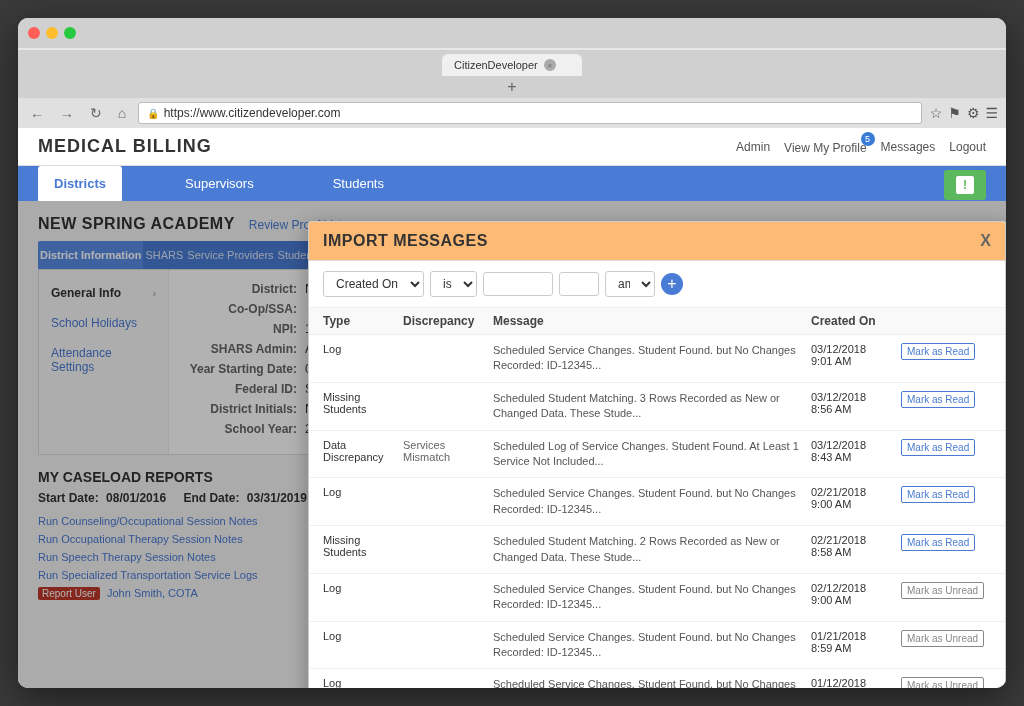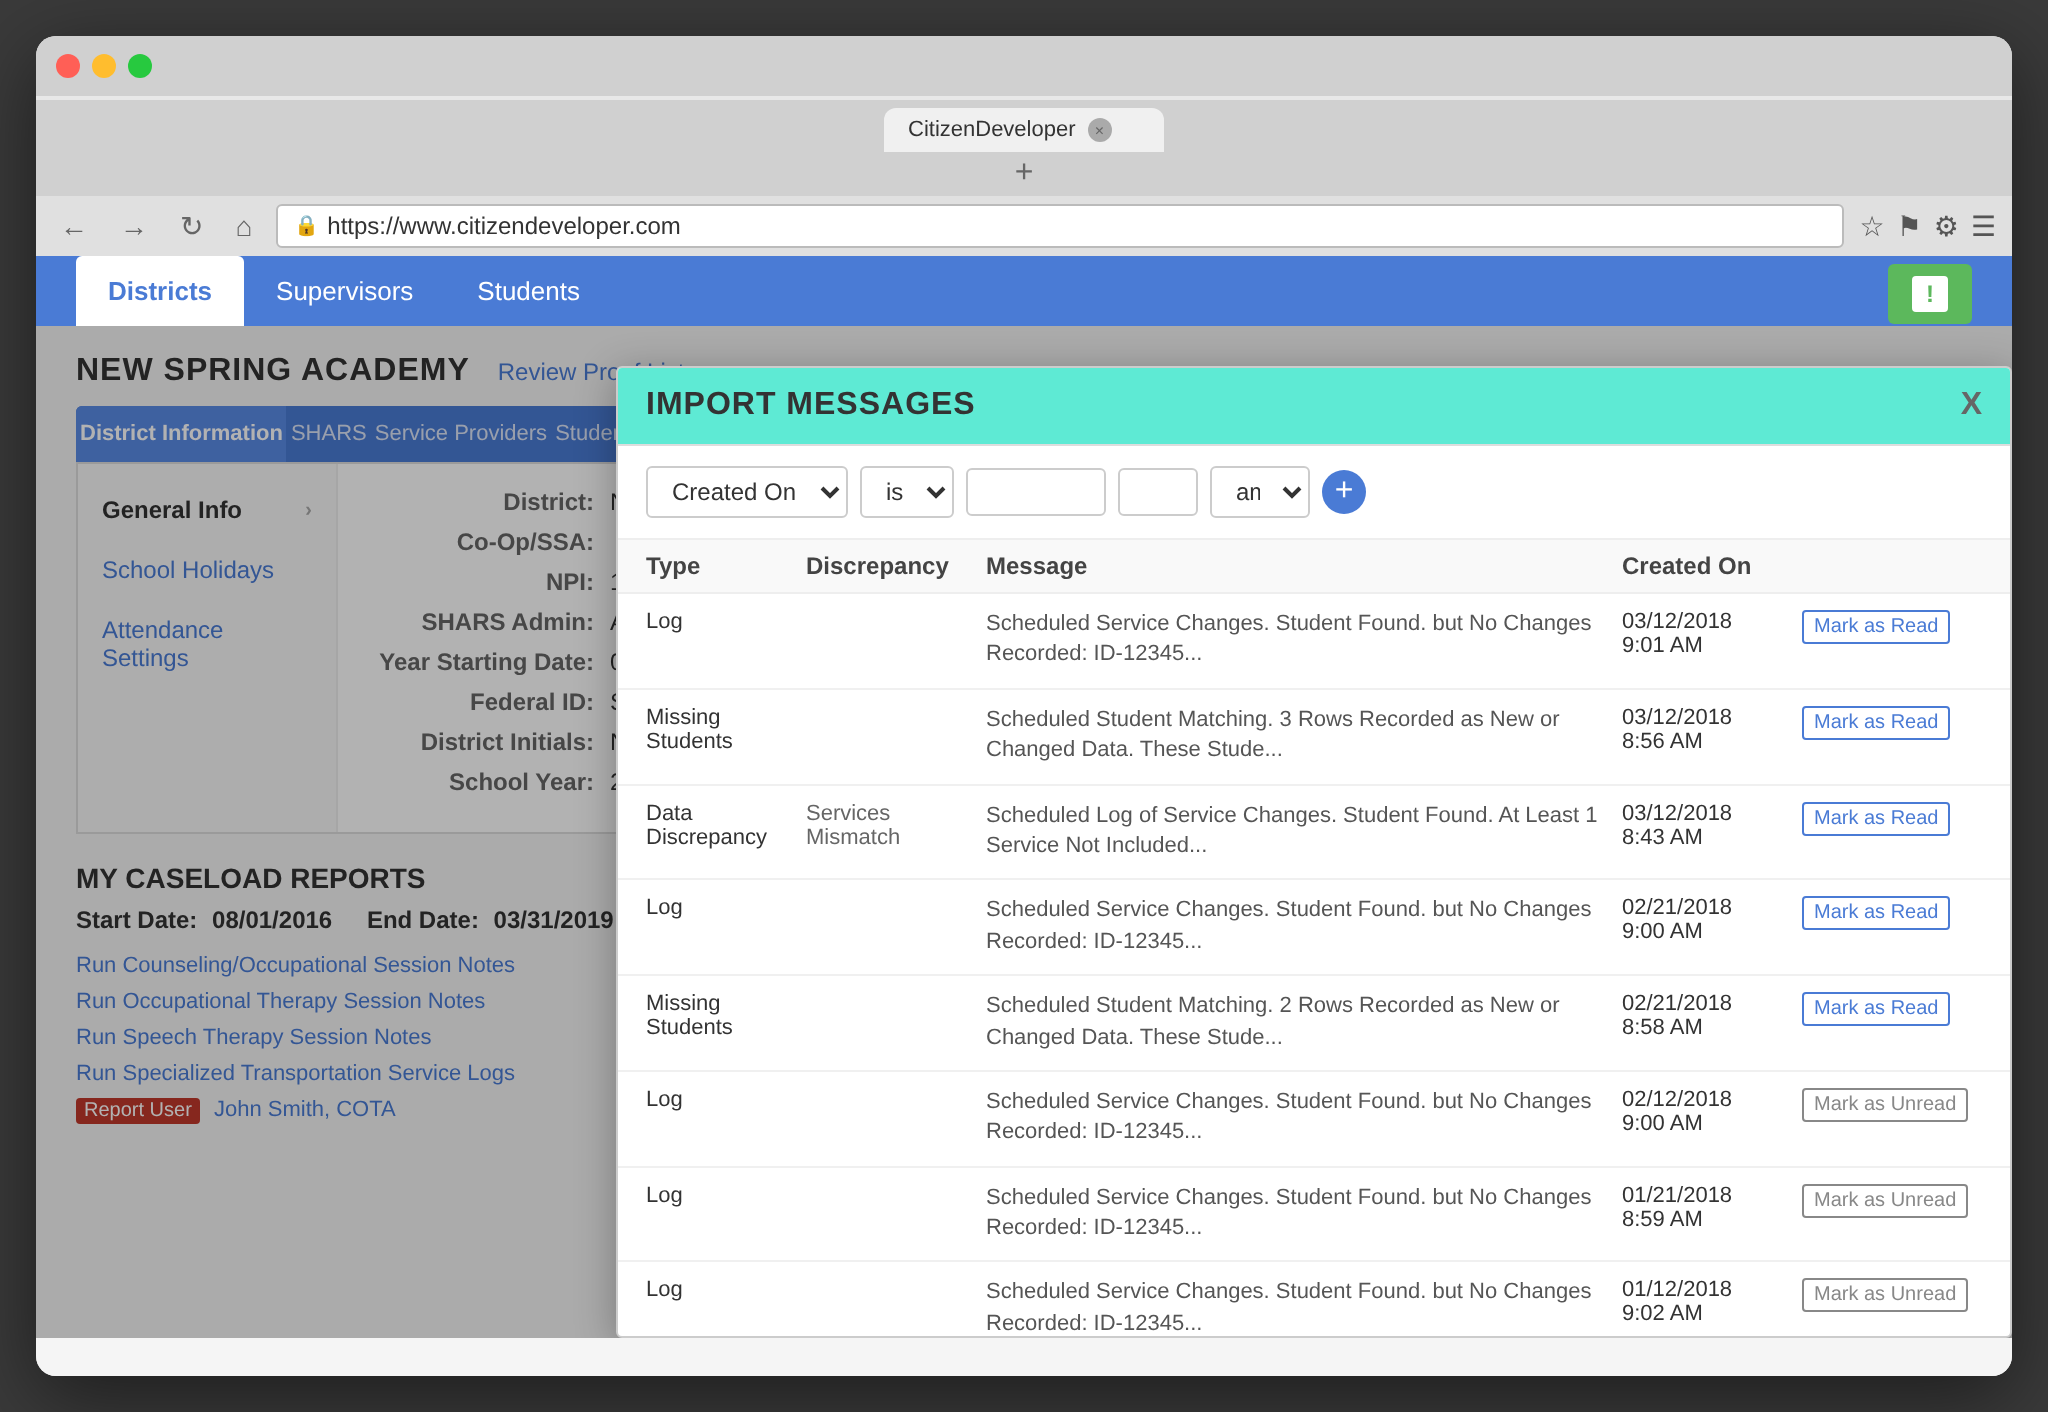--- a/index.html
+++ b/index.html
@@ -153,20 +153,21 @@
       top: -6px; right: -8px;
     }
 
     
     .main-nav {
       background: #4a7bd5;
       padding: 0 20px;
       display: flex;
       align-items: center;
       position: relative;
+      gap: 47px;
     }
     .main-nav-item {
       padding: 10px 16px;
       font-size: 13px;
       color: white;
       cursor: pointer;
       border-radius: 3px 3px 0 0;
     }
     .main-nav-item.active {
       background: white;
@@ -343,21 +344,21 @@
       background: white;
       border: 1px solid #ccc;
       border-radius: 3px;
       overflow: hidden;
       box-shadow: 0 4px 20px rgba(0,0,0,0.3);
       z-index: 101;
       display: flex;
       flex-direction: column;
     }
     .modal-header {
-      background: #5eead4;
+      background: #fdba74;
       padding: 10px 14px;
       display: flex;
       align-items: center;
       justify-content: space-between;
       border-bottom: 1px solid #ddd;
     }
     .modal-title {
       font-size: 16px;
       font-weight: bold;
       color: #333;
@@ -484,20 +485,32 @@
     <div class="toolbar-icons">
       <span class="toolbar-icon">☆</span>
       <span class="toolbar-icon">⚑</span>
       <span class="toolbar-icon">⚙</span>
       <span class="toolbar-icon">☰</span>
     </div>
   </div>
 
   <div class="app-content">
 
+    <div class="app-header">
+      <div class="app-logo">MEDICAL BILLING</div>
+      <div class="header-nav">
+        <a>Admin</a>
+        <span class="messages-badge">
+          <a>View My Profile</a>
+          <span class="badge">5</span>
+        </span>
+        <a>Messages</a>
+        <a>Logout</a>
+      </div>
+    </div>
 
     <div class="main-nav">
       <div class="main-nav-item active">Districts</div>
       <div class="main-nav-item">Supervisors</div>
       <div class="main-nav-item">Students</div>
       <div class="notification-banner">
         <span class="notif-icon">!</span>
       </div>
     </div>
 

